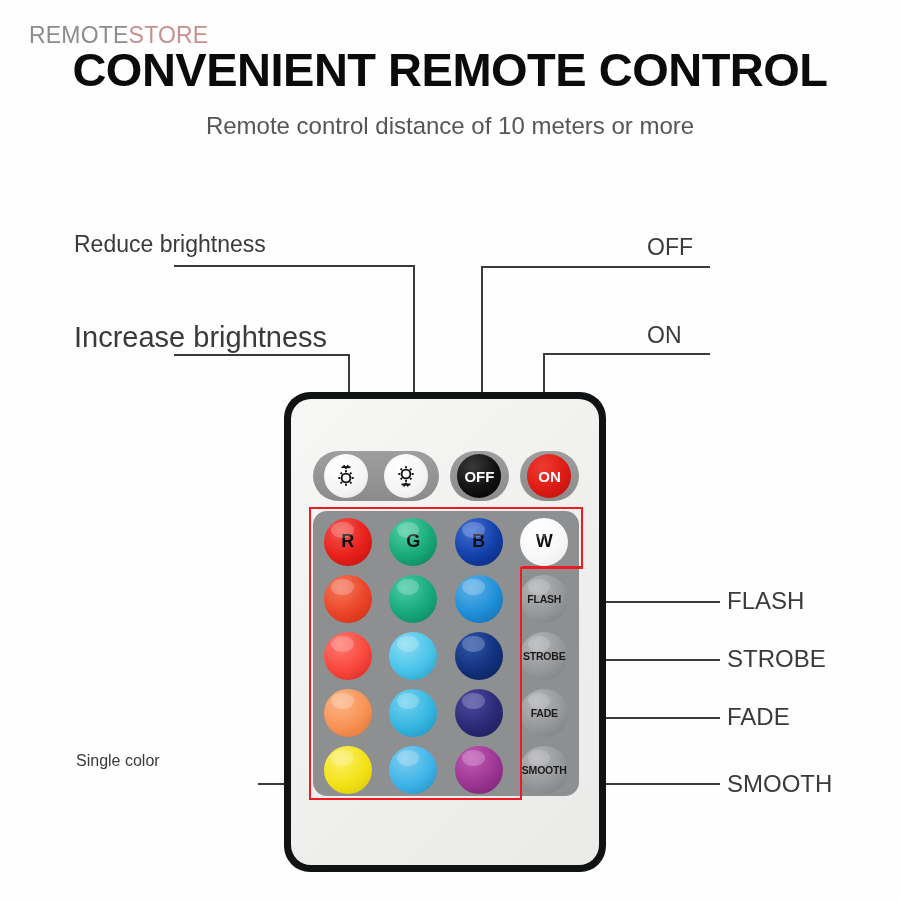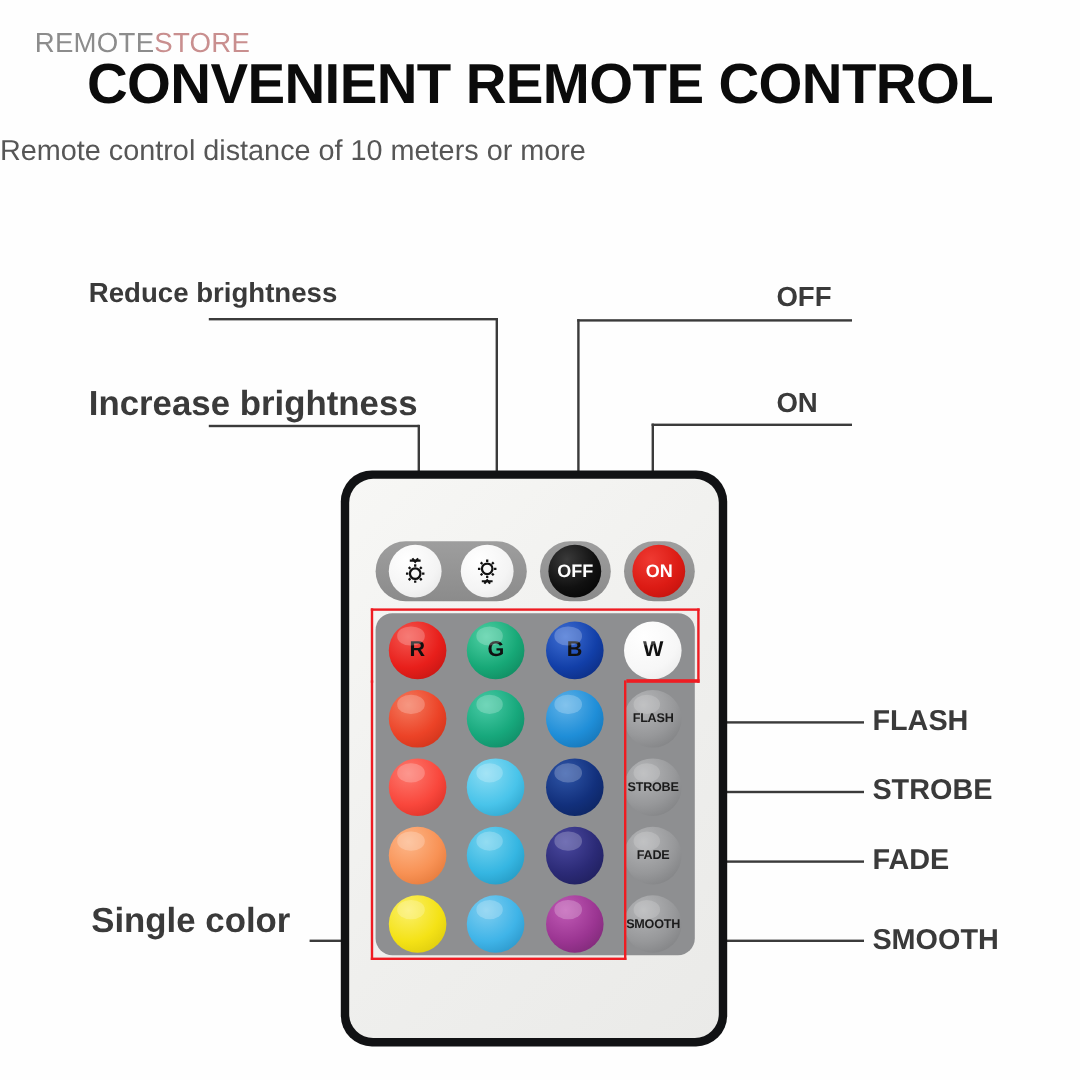--- a/index.html
+++ b/index.html
@@ -41,39 +41,39 @@
     font-size: 47px;
     font-weight: 700;
     color: #0b0b0b;
     letter-spacing: -0.5px;
     white-space: nowrap;
   }
   .subtitle {
     position: absolute;
     left: 0; right: 0;
     top: 112px;
-    text-align: left;
+    text-align: center;
     font-size: 24px;
     font-weight: 400;
     color: #565656;
     white-space: nowrap;
   }
 
   
   .callout {
     position: absolute;
-    font-weight: 700;
+    font-weight: 400;
     color: #3a3a3a;
     white-space: nowrap;
   }
   .cal-reduce   { left: 74px;  top: 231px; font-size: 23px; }
   .cal-increase { left: 74px;  top: 321px; font-size: 29px; }
   .cal-off      { left: 647px; top: 234px; font-size: 23px; }
   .cal-on       { left: 647px; top: 322px; font-size: 23px; }
-  .cal-single   { left: 76px;  top: 752px; font-size: 29px; }
+  .cal-single   { left: 76px;  top: 752px; font-size: 16px; }
   .cal-flash    { left: 727px; top: 587px; font-size: 24px; }
   .cal-strobe   { left: 727px; top: 645px; font-size: 24px; }
   .cal-fade     { left: 727px; top: 703px; font-size: 24px; }
   .cal-smooth   { left: 727px; top: 770px; font-size: 24px; }
 
   
   .ln { position: absolute; background: #3b3b3b; }
   .ln-h { height: 1.6px; }
   .ln-v { width: 1.6px; }
 

